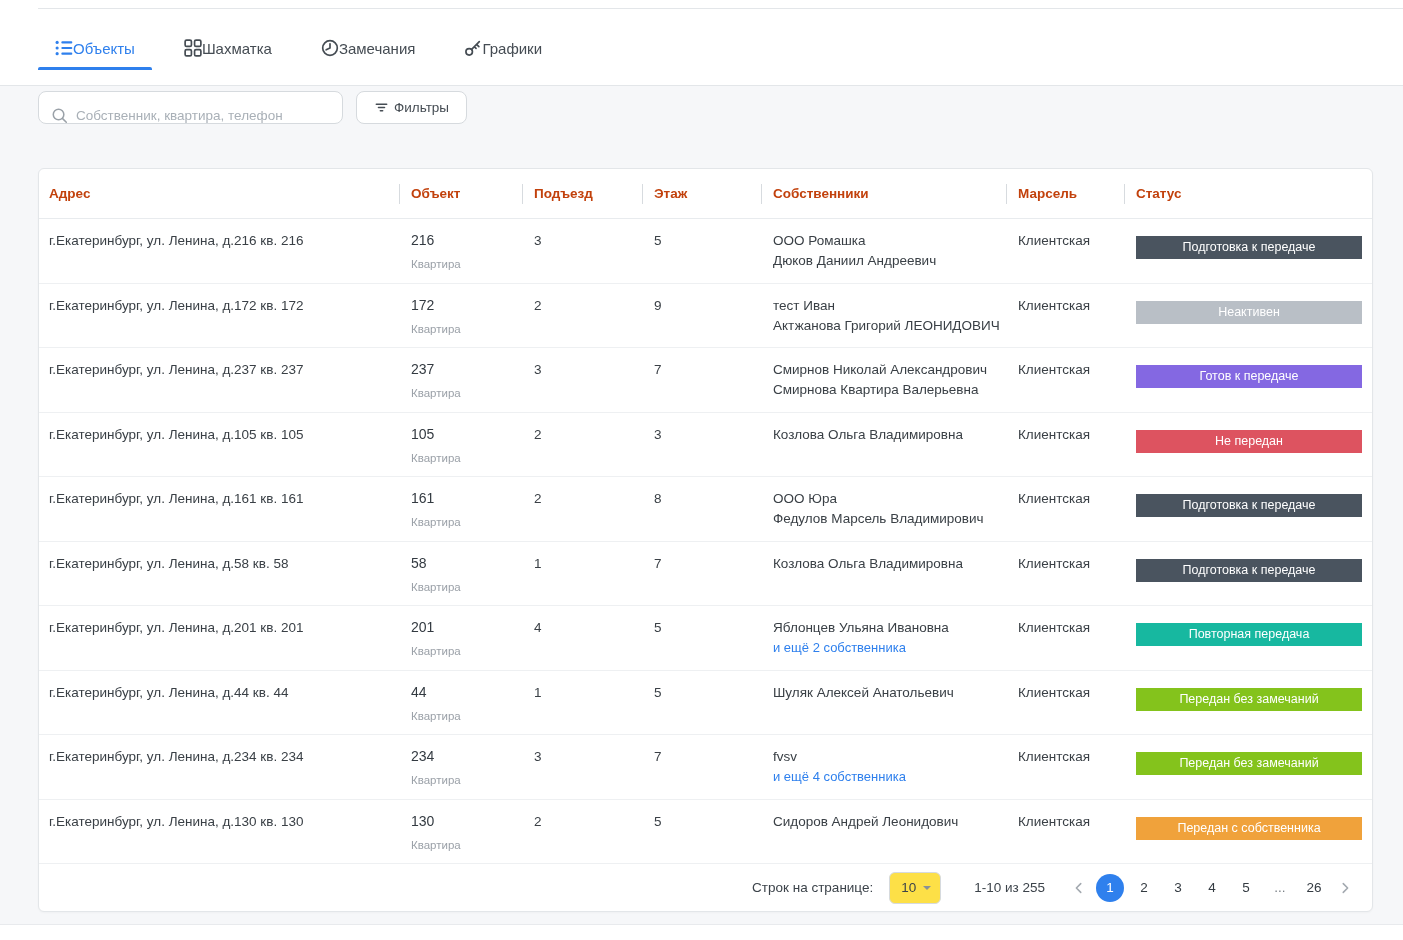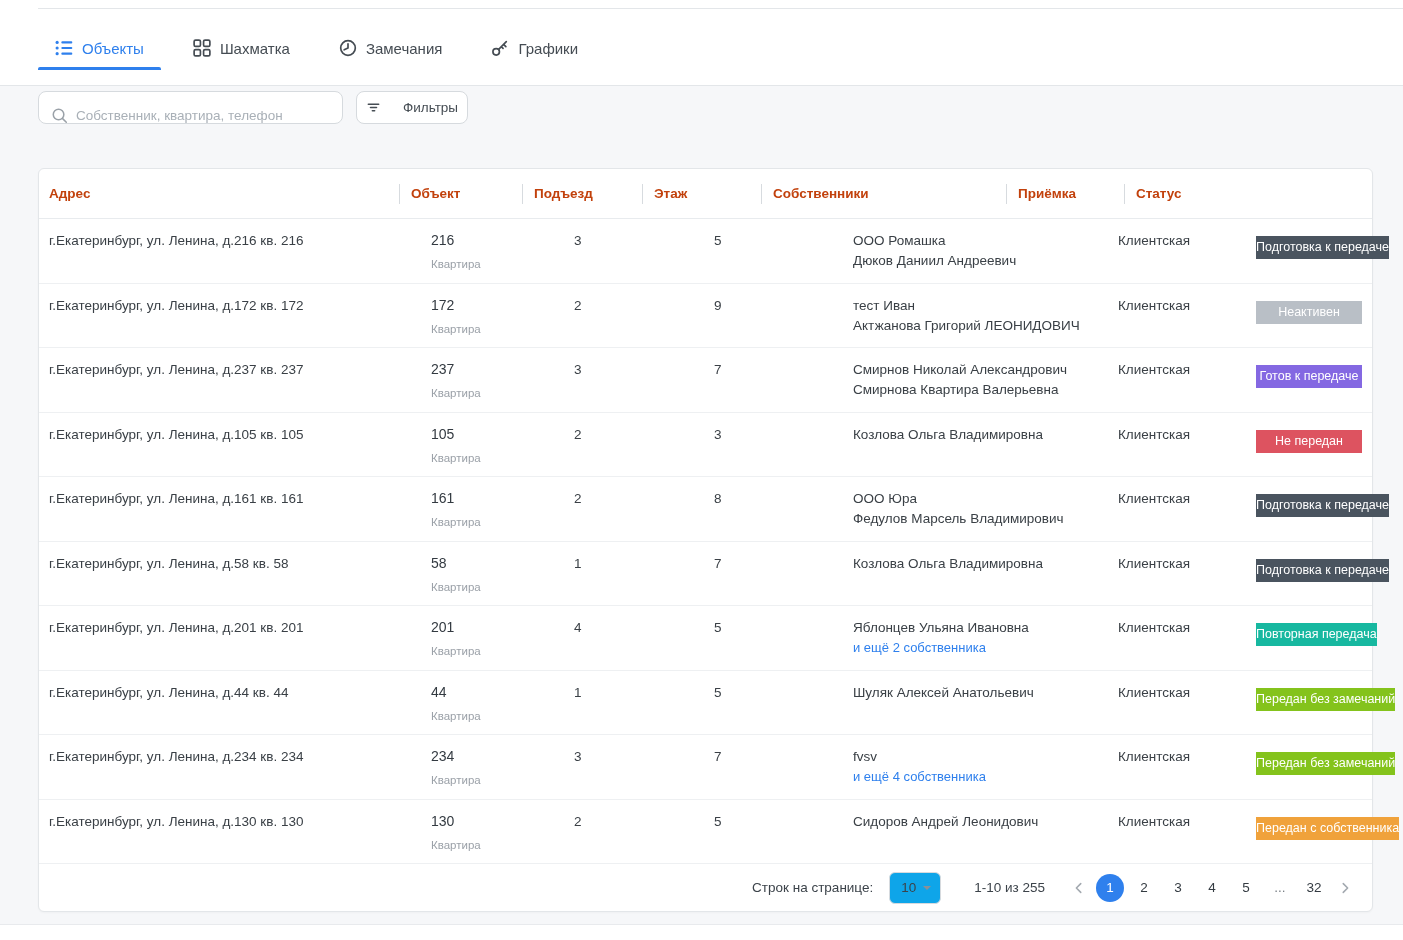--- a/index.html
+++ b/index.html
@@ -10,21 +10,21 @@
     color:#3a4046;
     position:relative;
   }
   .top-line { position:absolute; top:8px; left:38px; right:0; height:1px; background:#e3e6e9; z-index:6; }
   .header {
     height:86px; background:#fff; border-bottom:1px solid #e3e6e9;
     display:flex; align-items:flex-end;
   }
   .tabs { margin-left:38px; display:flex; gap:15px; margin-bottom:15px; }
   .tab {
-    display:flex; align-items:center; gap:9px; height:44px; padding:0 17px;
+    display:flex; align-items:center; height:44px; padding:0 17px;
     position:relative; cursor:pointer; font-size:15px; color:#454c53;
   }
   .tab.active { color:#2f80ed; }
   .tab.active::after {
     content:''; position:absolute; left:0; right:0; bottom:0; height:3px;
     background:#2f80ed; border-radius:2px 2px 0 0;
   }
   .tab-ic { width:18px; height:18px; display:inline-flex; }
   .tab-ic svg { width:18px; height:18px; }
 
@@ -32,21 +32,21 @@
   .search {
     width:305px; height:33px; background:#fff; border:1px solid #d6dade;
     border-radius:8px; display:flex; align-items:center; gap:8px; padding:16px 10px 0 12px;
   }
   .search-ic { width:17px; height:17px; color:#9aa1a8; display:inline-flex; flex:none; }
   .search-ic svg { width:17px; height:17px; }
   .search input { border:none; outline:none; flex:1; font-size:13.5px; color:#3c434a; font-family:inherit; background:transparent; }
   .search input::placeholder { color:#a9b0b7; }
   .filters-btn {
     height:33px; background:#fff; border:1px solid #d6dade; border-radius:8px;
-    display:flex; align-items:center; gap:22px; padding:0 9px; font-size:13.5px;
+    display:flex; align-items:center; gap:5px; padding:0 17px; font-size:13.5px;
     color:#454c53; cursor:pointer; font-family:inherit;
   }
   .filter-ic { width:15px; height:15px; color:#454c53; display:inline-flex; }
   .filter-ic svg { width:15px; height:15px; }
 
   .card {
     margin:44px 30px 0 38px; width:1335px; background:#fff;
     border:1px solid #e3e6e9; border-radius:6px;
     box-shadow:0 1px 2px rgba(20,30,40,0.03);
   }
@@ -54,41 +54,41 @@
     display:grid;
     grid-template-columns:362px 123px 120px 119px 245px 118px 1fr;
     padding:0 10px;
   }
   .thead { height:50px; align-items:center; border-bottom:1px solid #e8ebee; }
   .hcell { font-size:13.5px; font-weight:700; color:#c2410c; position:relative; }
   .hcell:not(:first-child)::before {
     content:''; position:absolute; left:-12px; top:50%; transform:translateY(-50%);
     width:1px; height:20px; background:#d7dbdf;
   }
-  .trow { height:64.5px; padding-top:12px; padding-bottom:29px; border-bottom:1px solid #eef0f2; cursor:pointer;gap:20px; }
+  .trow { height:64.5px; padding-top:12px; padding-bottom:29px; border-bottom:1px solid #eef0f2; cursor:pointer; }
   .cell { font-size:13.5px; color:#3a4046; line-height:20px; }
   .obj-num { font-size:14px; color:#333a41; line-height:18px; }
   .obj-type { font-size:11.5px; color:#9ba1a8; margin-top:5px; }
   .owners div { line-height:20px; }
   .owners-link { color:#2f80ed; font-size:13px; cursor:pointer; }
   .cell-status { padding-top:5px; }
   .badge {
     display:block; width:100%; height:23px; line-height:23px; border-radius:0;
     color:#fff; font-size:12.5px; text-align:center; white-space:nowrap; overflow:hidden;
   }
 
   .tfoot {
     height:47px; display:flex; align-items:center; justify-content:flex-end;
     padding:0 13px; font-size:13.5px; color:#3c434a;
   }
   .rpp-label { margin-right:16px; }
   .rpp-select {
     display:flex; align-items:center; justify-content:space-between;
     width:52px; height:32px; border:1px solid #d6dade; border-radius:6px;
-    padding:0 9px 0 11px; cursor:pointer; margin-right:33px; background:#0ea5e9;
+    padding:0 9px 0 11px; cursor:pointer; margin-right:33px; background:#fde047;
   }
   .caret { width:0; height:0; border-left:4px solid transparent; border-right:4px solid transparent; border-top:4.5px solid #8a9097; }
   .range { margin-right:20px; }
   .chev {
     width:28px; height:28px; background:none; border:none; color:#a3a9b0;
     display:flex; align-items:center; justify-content:center; cursor:pointer;
   }
   .chev svg { width:14px; height:14px; }
   .pages { display:flex; align-items:center; }
   .page {
@@ -176,21 +176,21 @@
   </button>
 </div>
 
 <main class="card">
   <div class="thead">
       <div class="hcell">Адрес</div>
       <div class="hcell">Объект</div>
       <div class="hcell">Подъезд</div>
       <div class="hcell">Этаж</div>
       <div class="hcell">Собственники</div>
-      <div class="hcell">Приёмка</div>
+      <div class="hcell">Марсель</div>
       <div class="hcell">Статус</div>
     </div>
   <div class="tbody">
       <div class="trow">
         <div class="cell">г.Екатеринбург, ул. Ленина, д.216 кв. 216</div>
         <div class="cell">
           <div class="obj-num">216</div>
           <div class="obj-type">Квартира</div>
         </div>
         <div class="cell">3</div>
@@ -368,21 +368,21 @@
           </svg>
       </span>
     </button>
     <div class="pages">
         <button class="page active">1</button>
         <button class="page">2</button>
         <button class="page">3</button>
         <button class="page">4</button>
         <button class="page">5</button>
         <button class="page dots">...</button>
-        <button class="page">32</button>
+        <button class="page">26</button>
       </div>
     <button class="chev">
       <span style="display:inline-flex;">
         <svg viewBox="0 0 16 16" fill="none" stroke="currentColor" stroke-width="1.8" stroke-linecap="round" stroke-linejoin="round" width="14" height="14">
             <path d="M6 3l5 5-5 5"></path>
           </svg>
       </span>
     </button>
   </div>
 </main>

